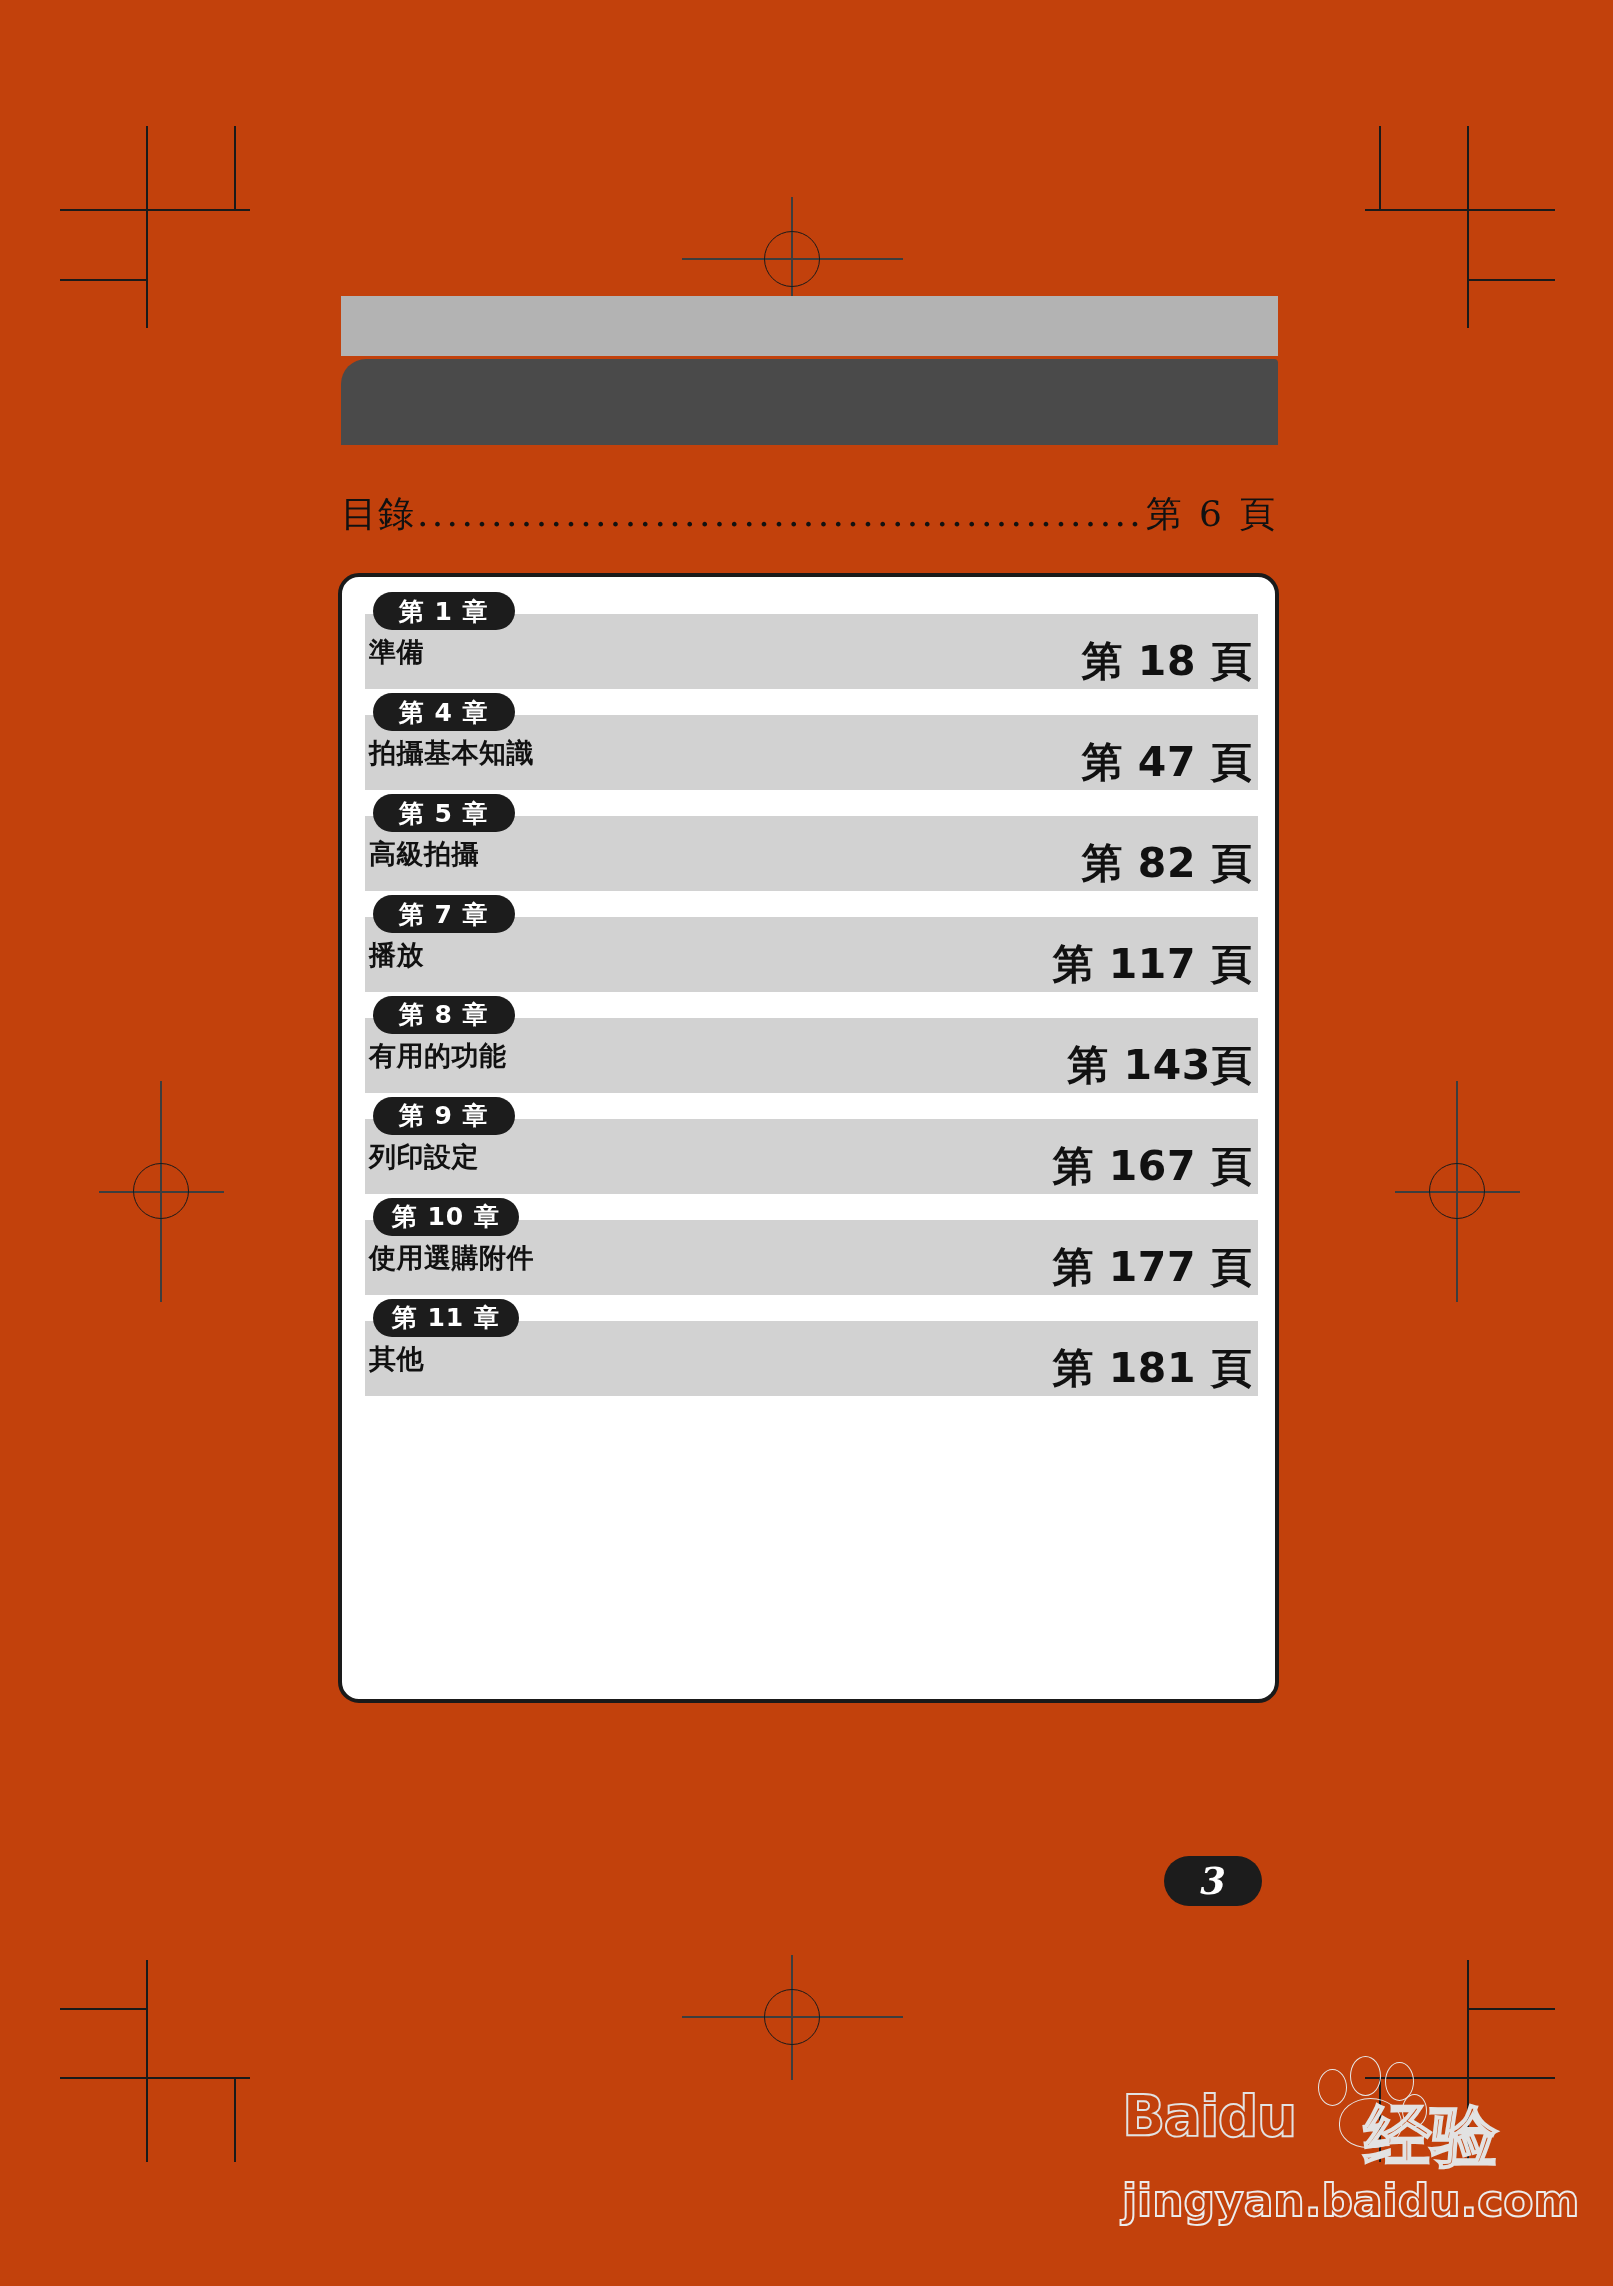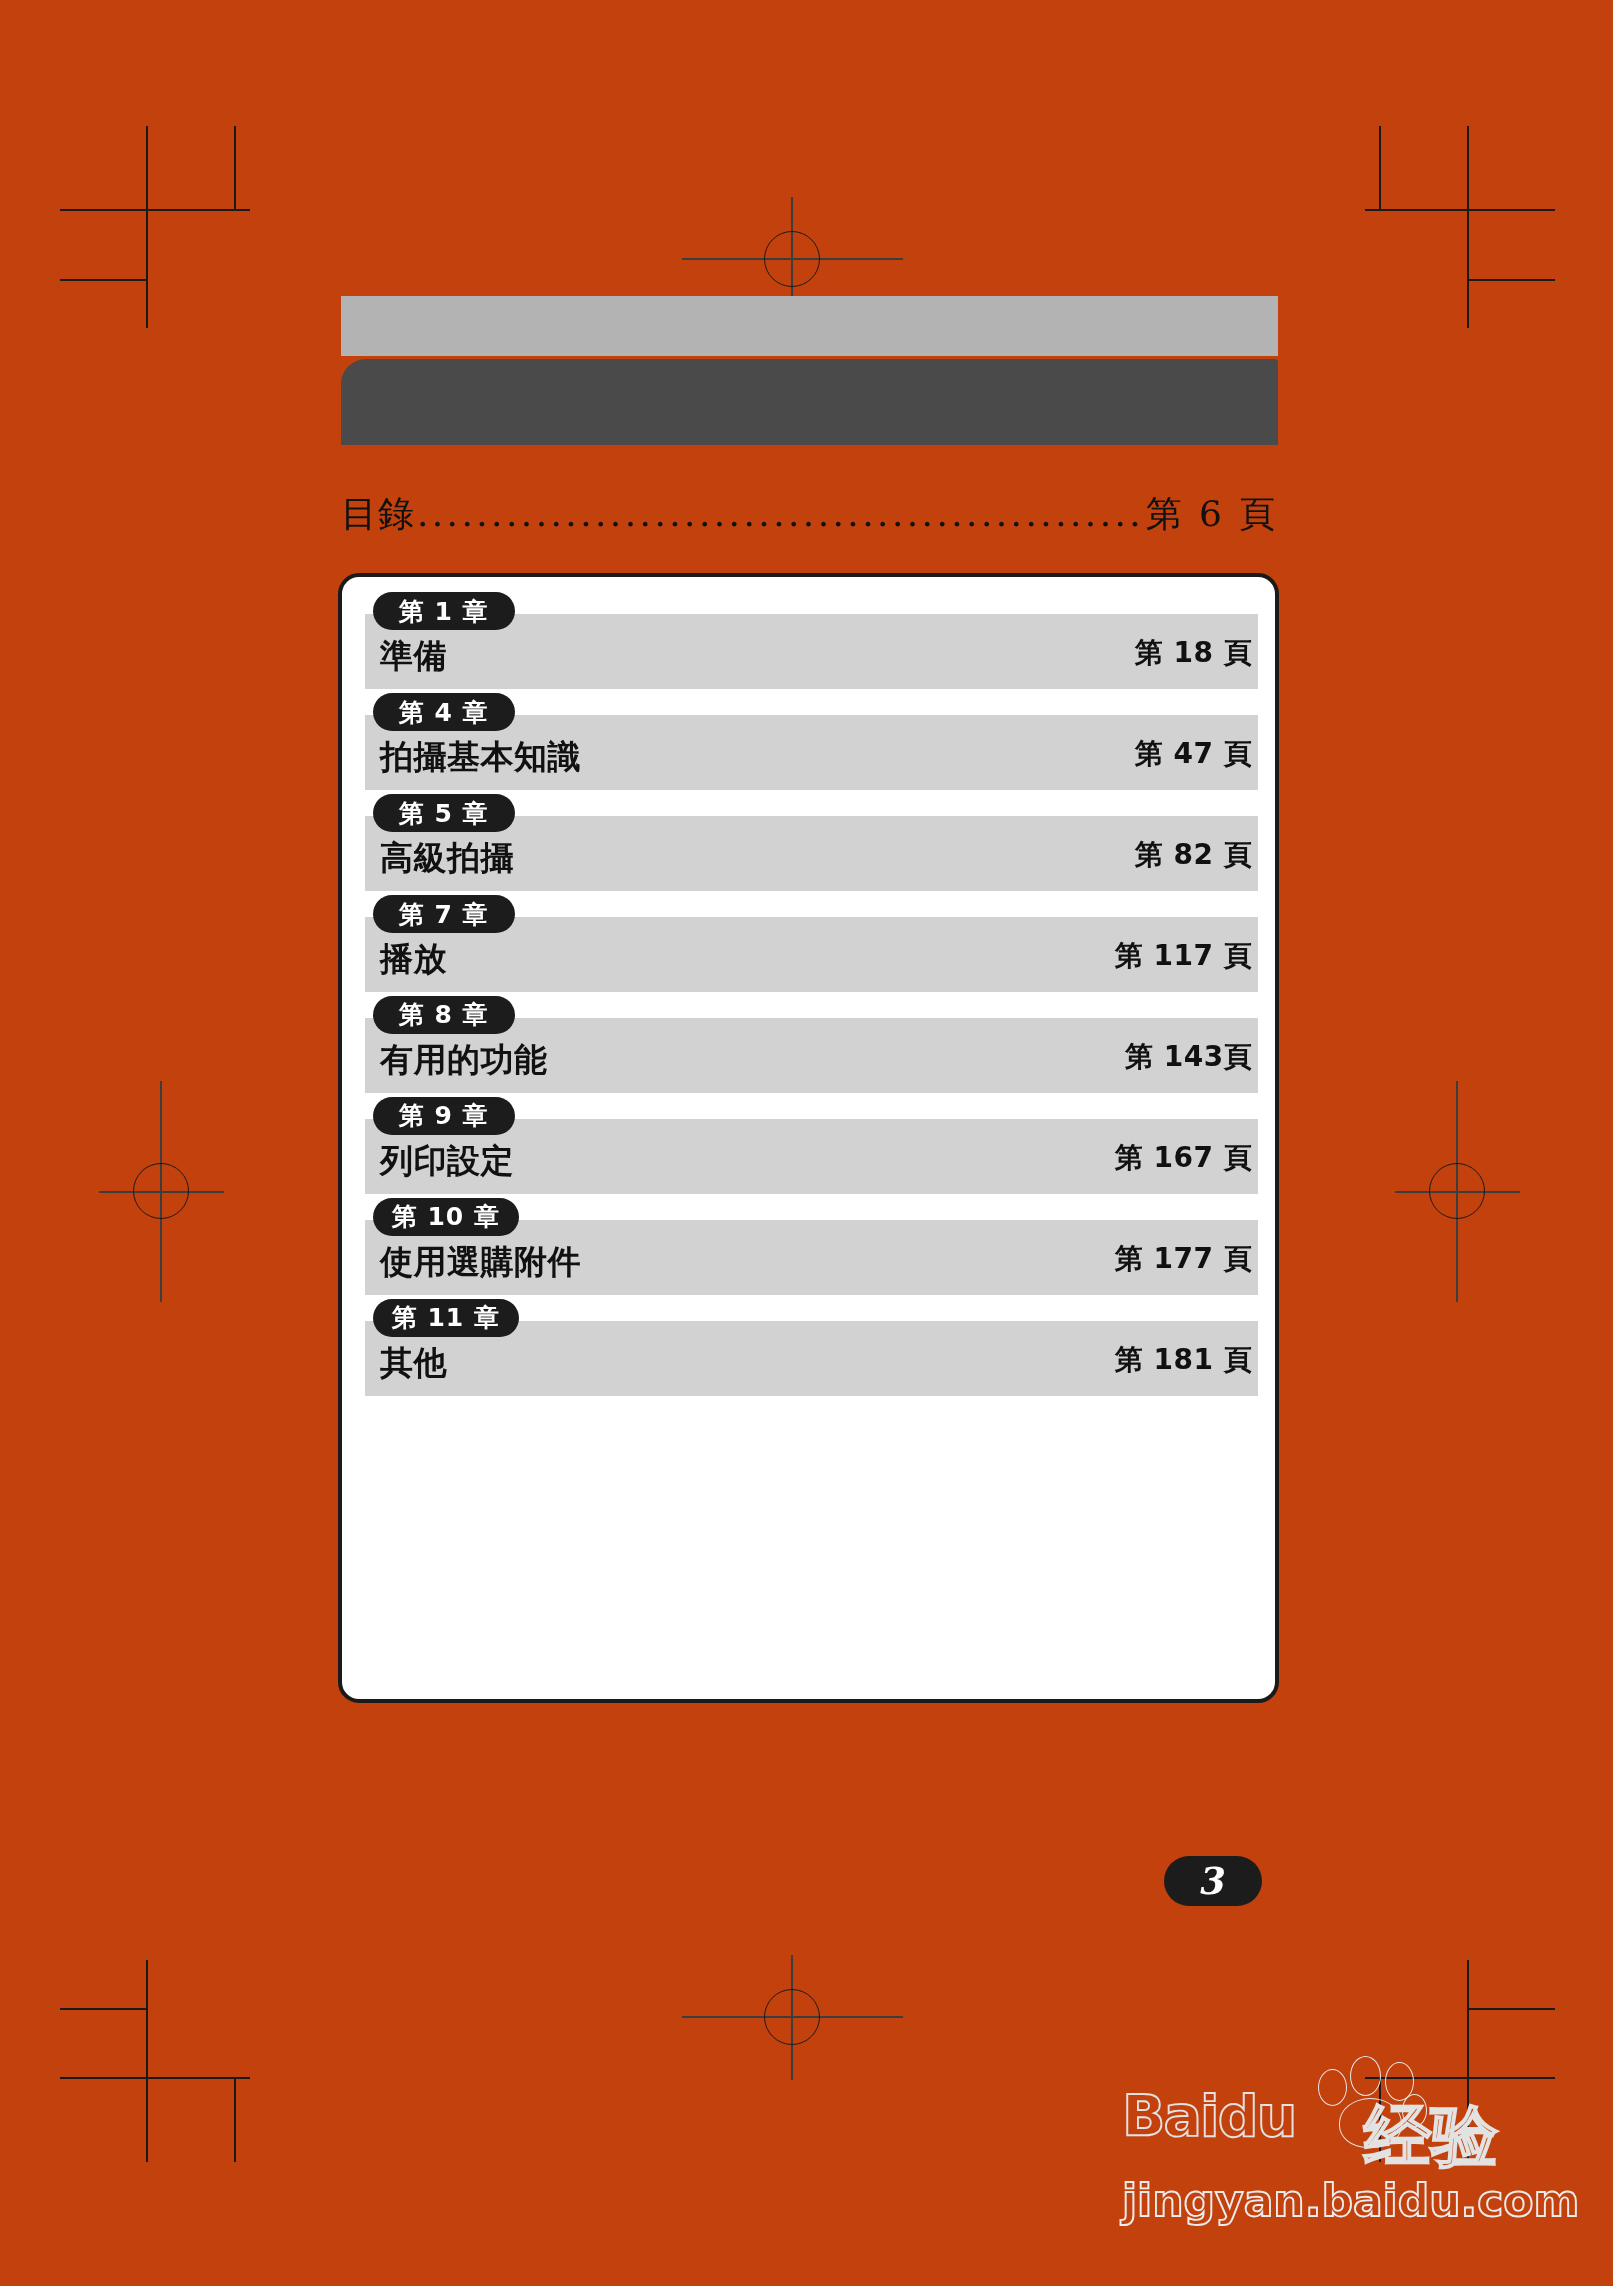--- a/index.html
+++ b/index.html
@@ -143,33 +143,33 @@
     position: absolute;
     left: 0;
     top: 22px;
     right: 0;
     height: 75px;
     background: #d2d2d2;
     z-index: 1;
   }
   .chapter-text {
     position: absolute;
-    left: 15px;
+    left: 4px;
     top: 42px;
-    font-size: 33px;
+    font-size: 27px;
     font-weight: bold;
     color: #111111;
     z-index: 4;
     letter-spacing: 0.5px;
   }
   .chapter-page {
     position: absolute;
     right: 5.8px;
     top: 42px;
-    font-size: 28px;
+    font-size: 41px;
     font-weight: bold;
     color: #111111;
     z-index: 4;
     letter-spacing: 0.5px;
   }
 
   
   #page-badge {
     position: absolute;
     left: 1164px;

